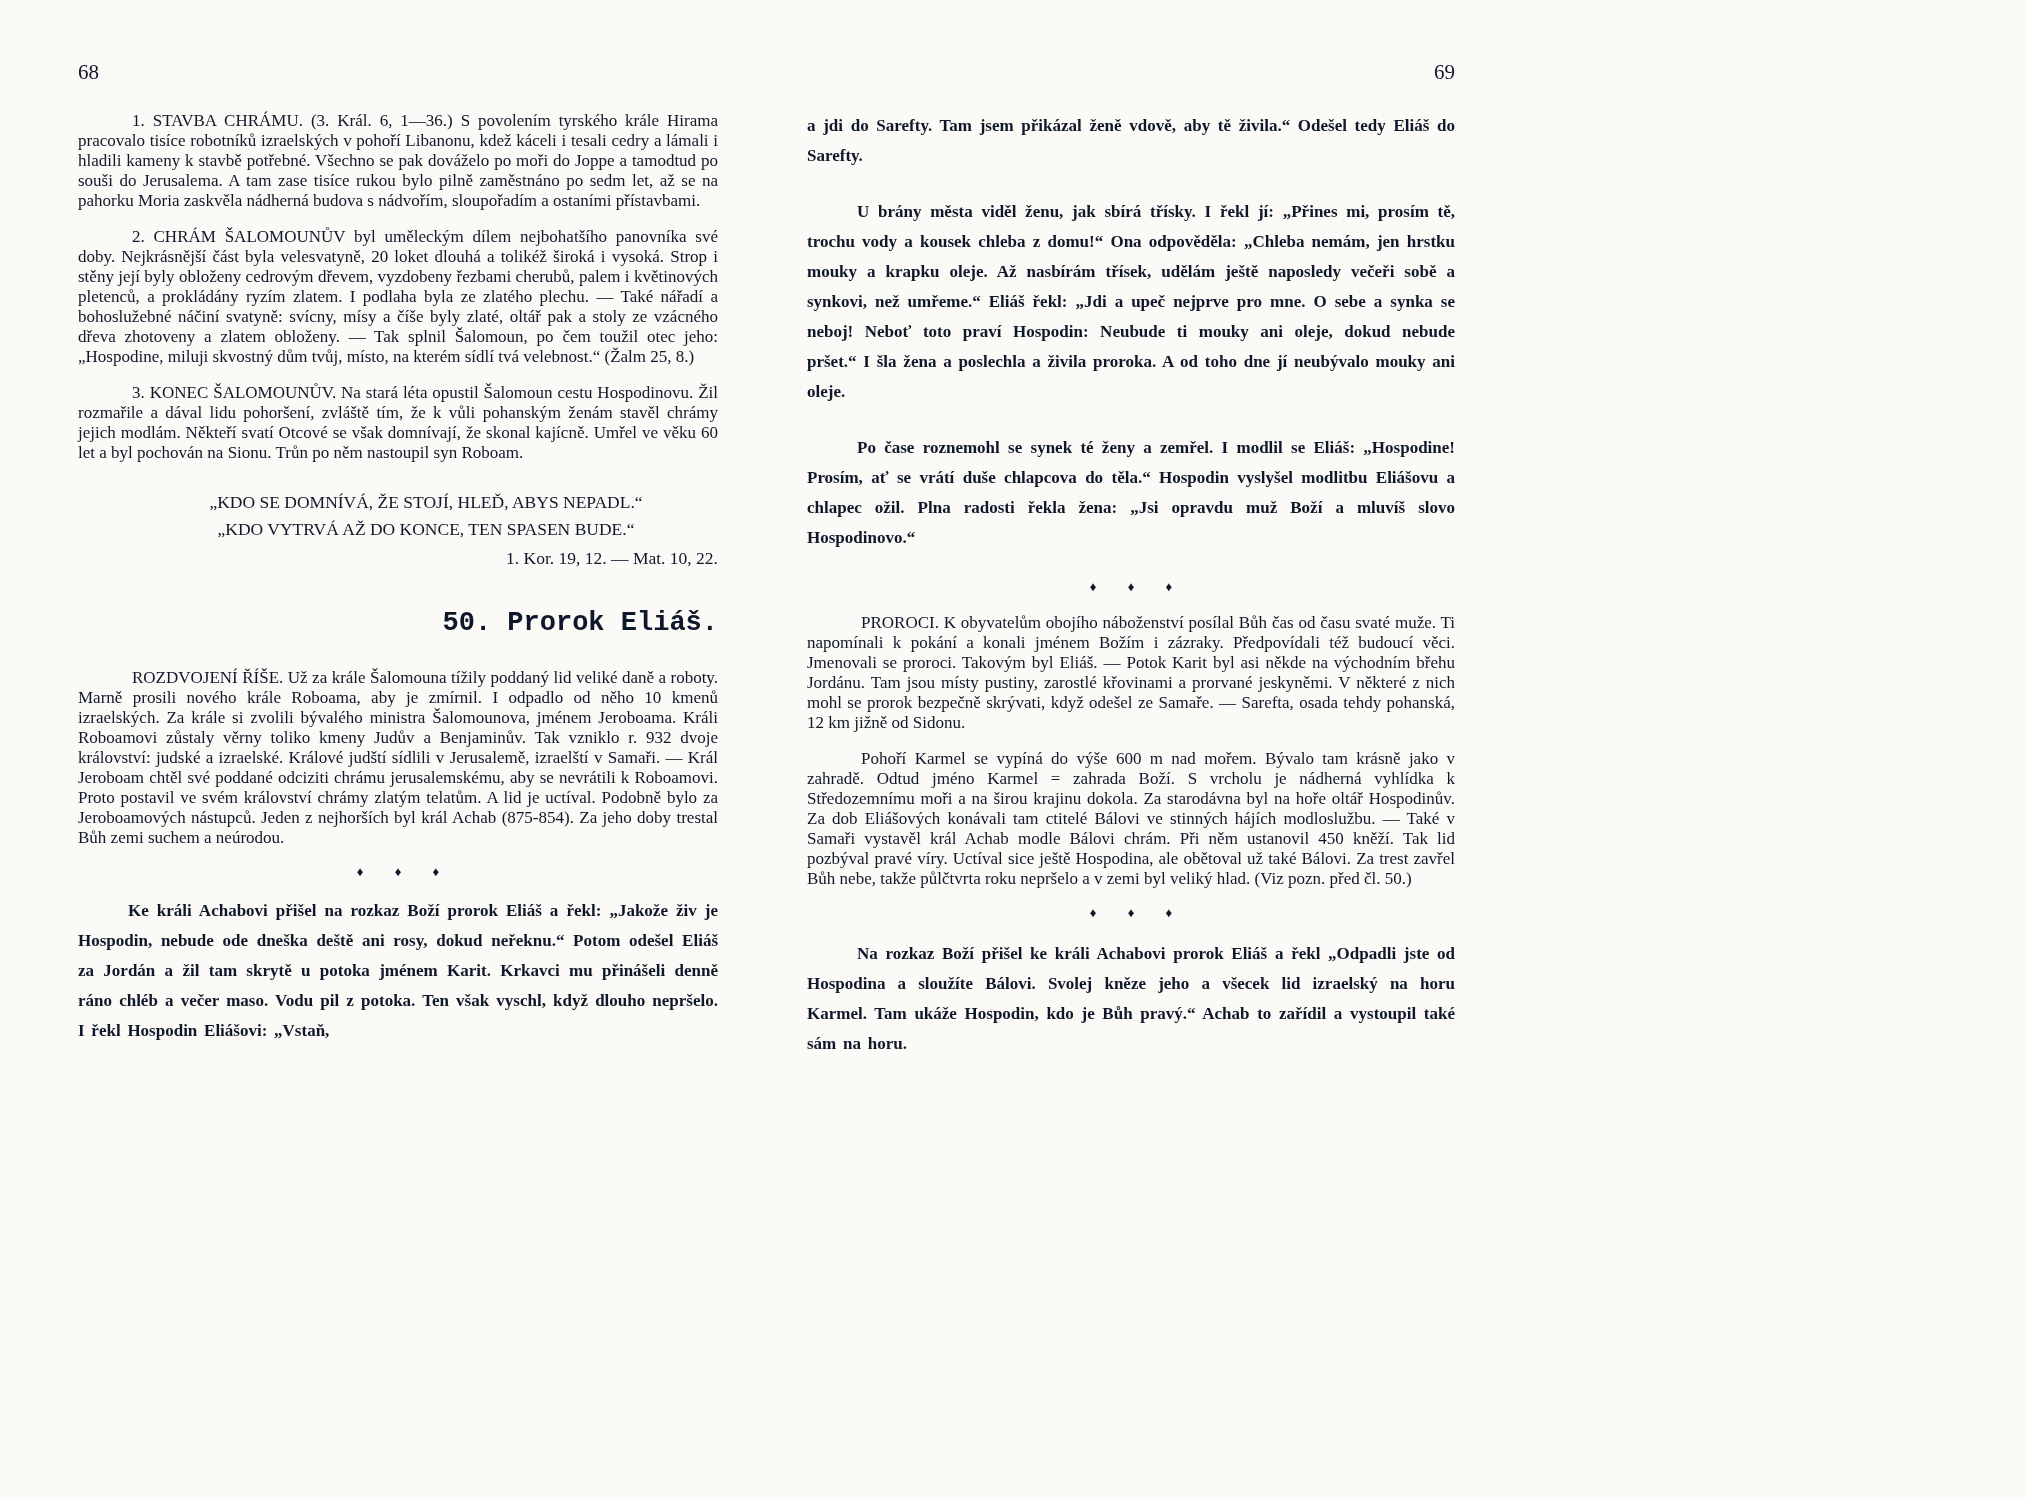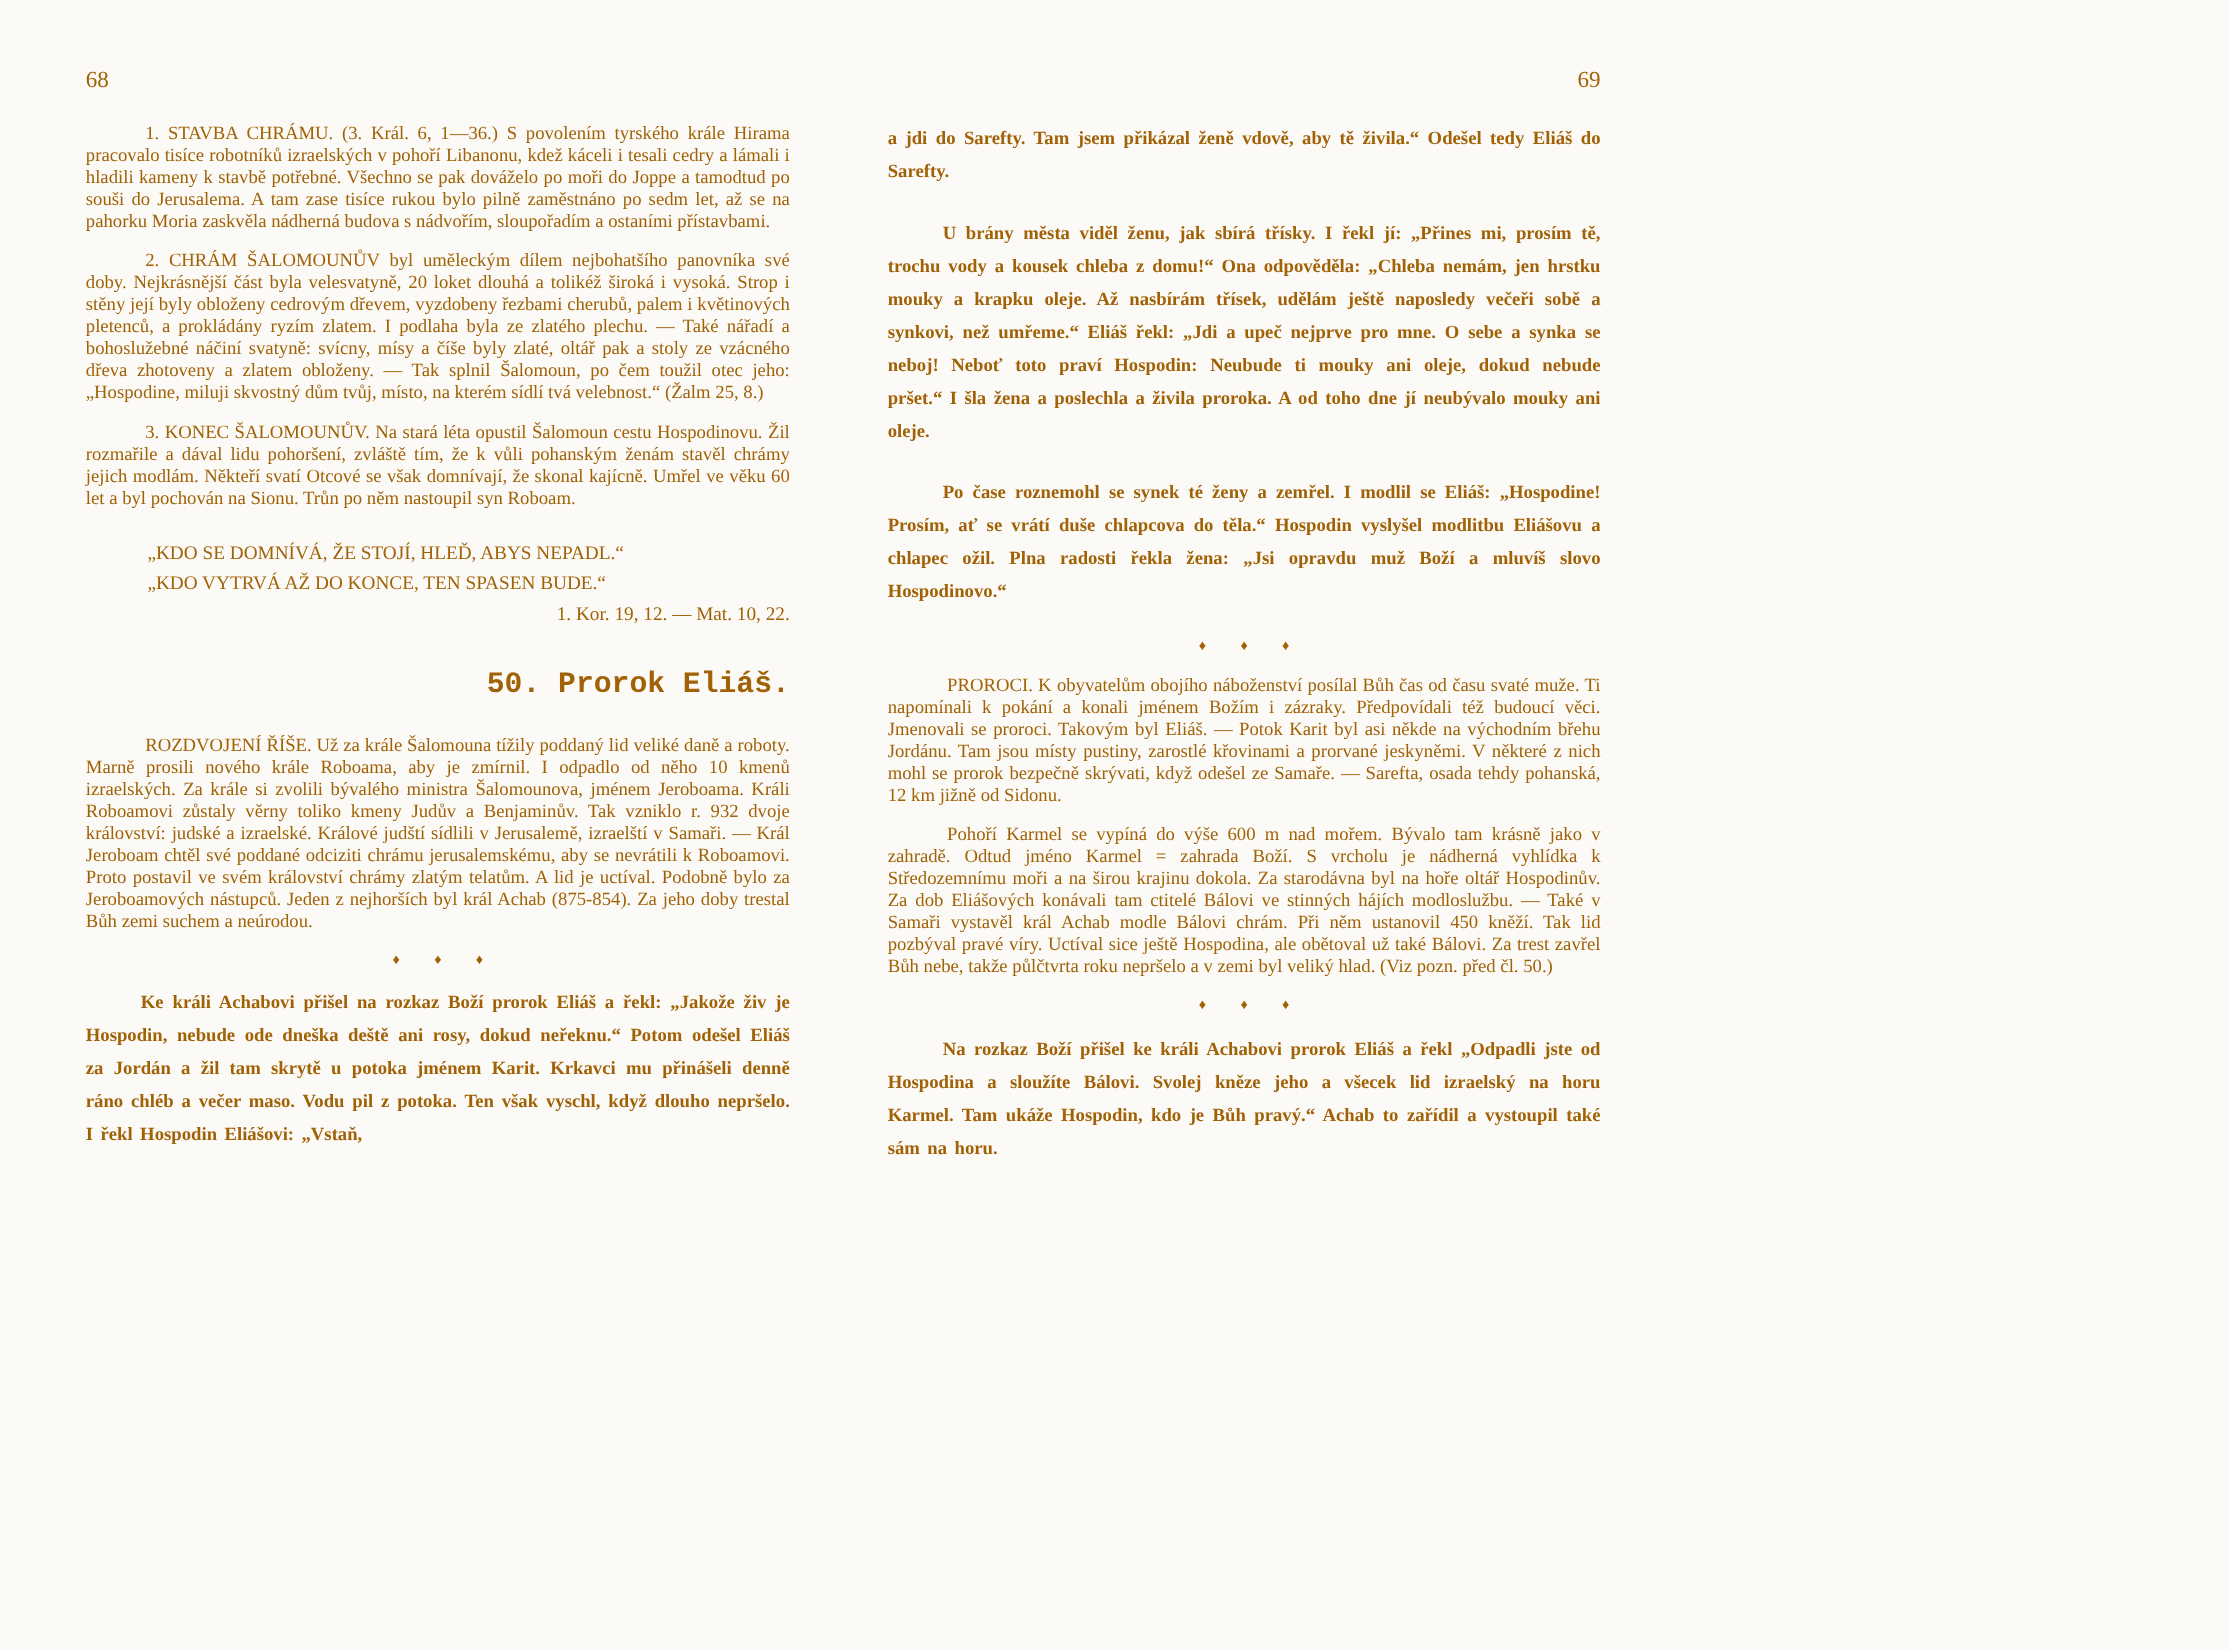--- a/index.html
+++ b/index.html
@@ -5,21 +5,21 @@
   html, body {
     margin: 0;
     padding: 0;
     background: #e8e6e1;
   }
   .spread {
     position: relative;
     width: 2026px;
     height: 1500px;
     background: #fbfaf6;
-    color: #a16207;
+    color: #0f172a;
     font-family: "Liberation Serif", "DejaVu Serif", serif;
     overflow: hidden;
   }
   .col {
     position: absolute;
     top: 60px;
   }
   .col-left  { left: 78px;  width: 640px; }
   .col-right { left: 807px; width: 648px; }
 
@@ -45,21 +45,21 @@
     margin: 0 0 26px 0;
     font-weight: bold;
   }
   .noindent { text-indent: 0; }
 
   .quote-block {
     margin: 26px 0 14px 0;
     font-size: 17.5px;
     line-height: 27px;
   }
-  .quote-line { padding-left: 56px; }
+  .quote-line { padding-left: 56px; text-align: center; }
   .quote-ref  { text-align: right; padding-left: 40px; margin-top: 2px; }
 
   .heading {
     text-align: right;
     font-size: 27px;
     font-weight: bold;
     margin: 36px 0 30px 0;
     text-indent: 0;
     font-family: Liberation Mono, monospace;
   }

